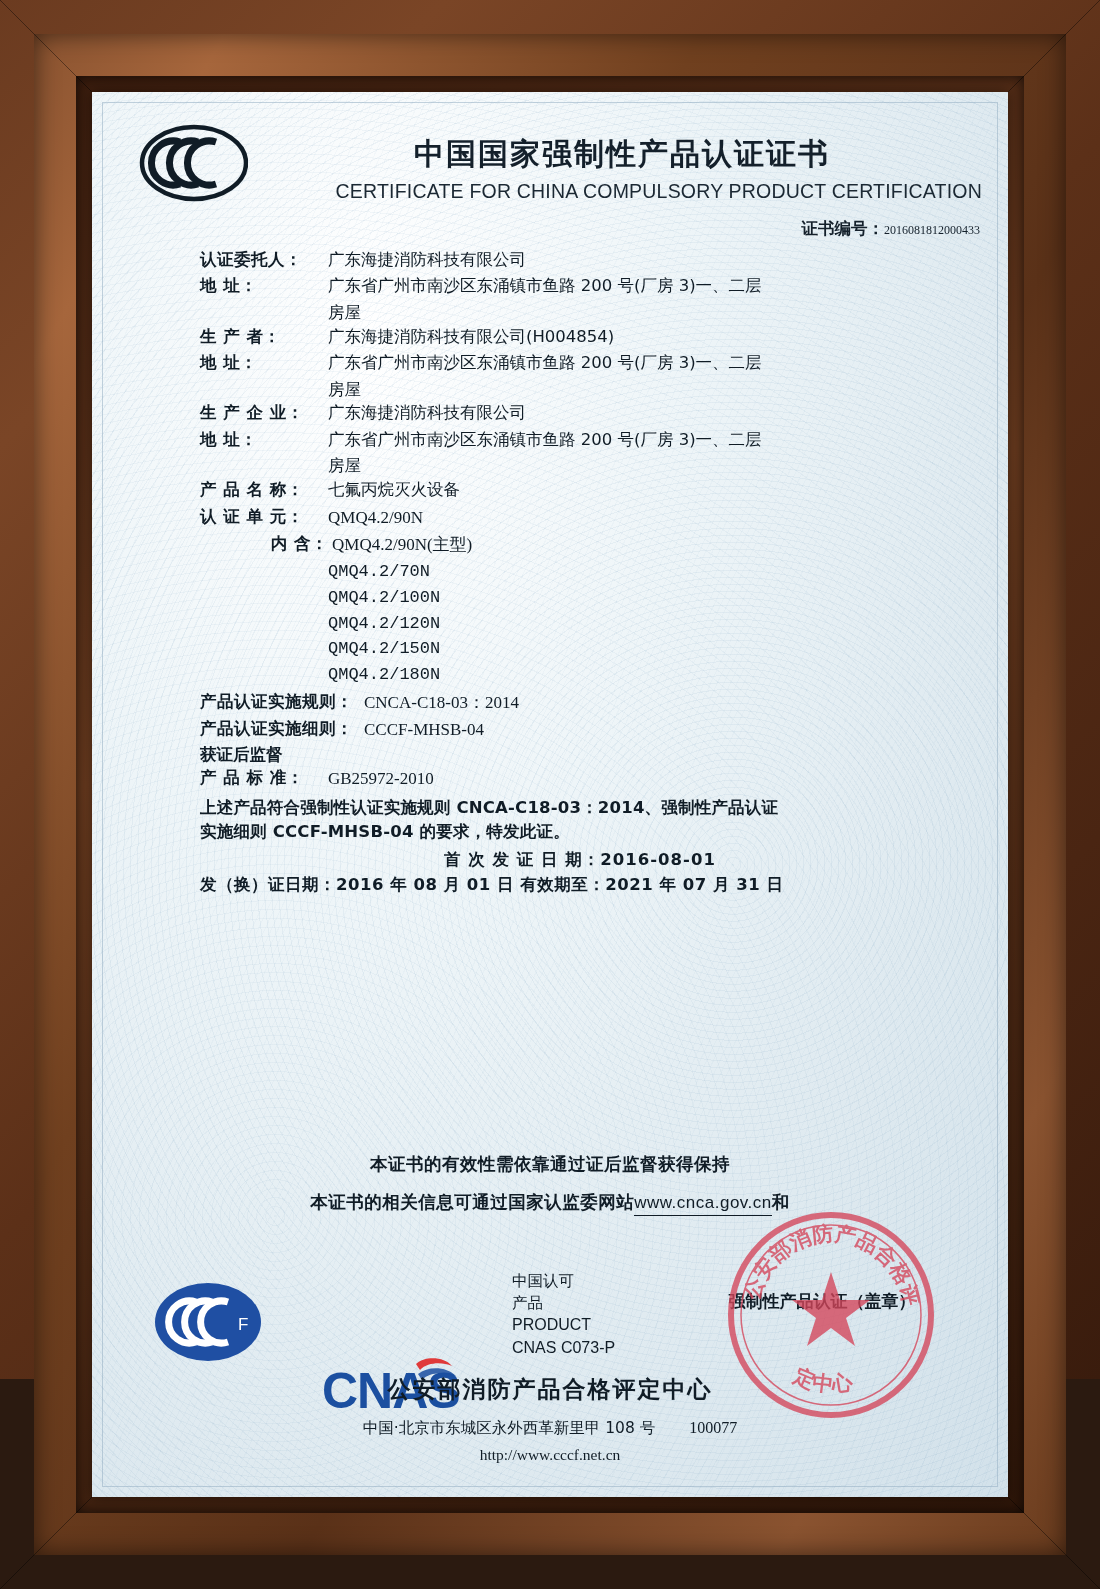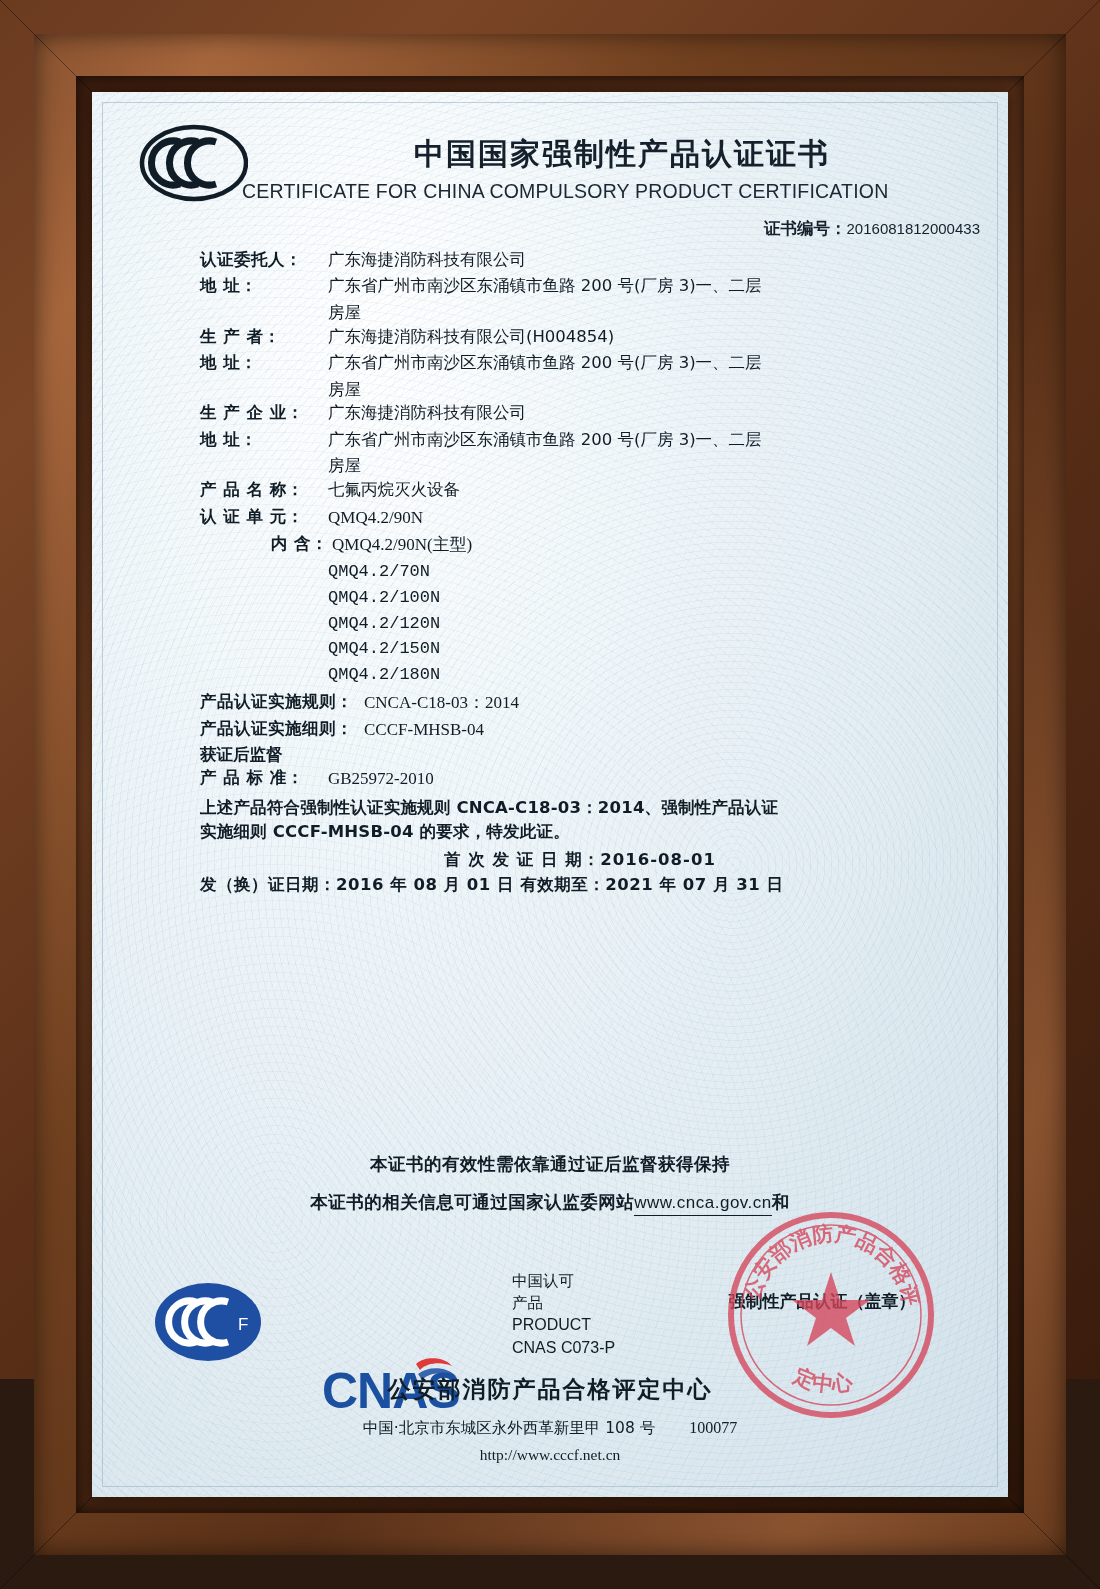--- a/index.html
+++ b/index.html
@@ -92,38 +92,38 @@
     font-family: "DejaVu Sans", sans-serif;
     font-weight: bold;
     font-size: 30px;
     letter-spacing: 2px;
     color: #14202b;
   }
   .title-en {
     position: absolute;
     left: 150px; top: 88px;
     width: 740px;
-    text-align: left;
+    text-align: right;
     font-family: "Liberation Sans", sans-serif;
     font-size: 19.5px;
     letter-spacing: 0.2px;
     color: #1b2833;
   }
   .cert-no {
     position: absolute;
     right: 28px; top: 126px;
     font-family: "DejaVu Sans", sans-serif;
     font-size: 16.5px;
     color: #14202b;
     font-weight: bold;
   }
   .cert-no .num {
-    font-family: Liberation Sans, sans-serif;
+    font-family: Liberation Serif, serif;
     font-weight: normal;
-    font-size: 15px;
+    font-size: 12px;
   }
 
   
   .fields {
     position: absolute;
     left: 108px; top: 156px;
     width: 760px;
   }
   .row {
     display: flex;

